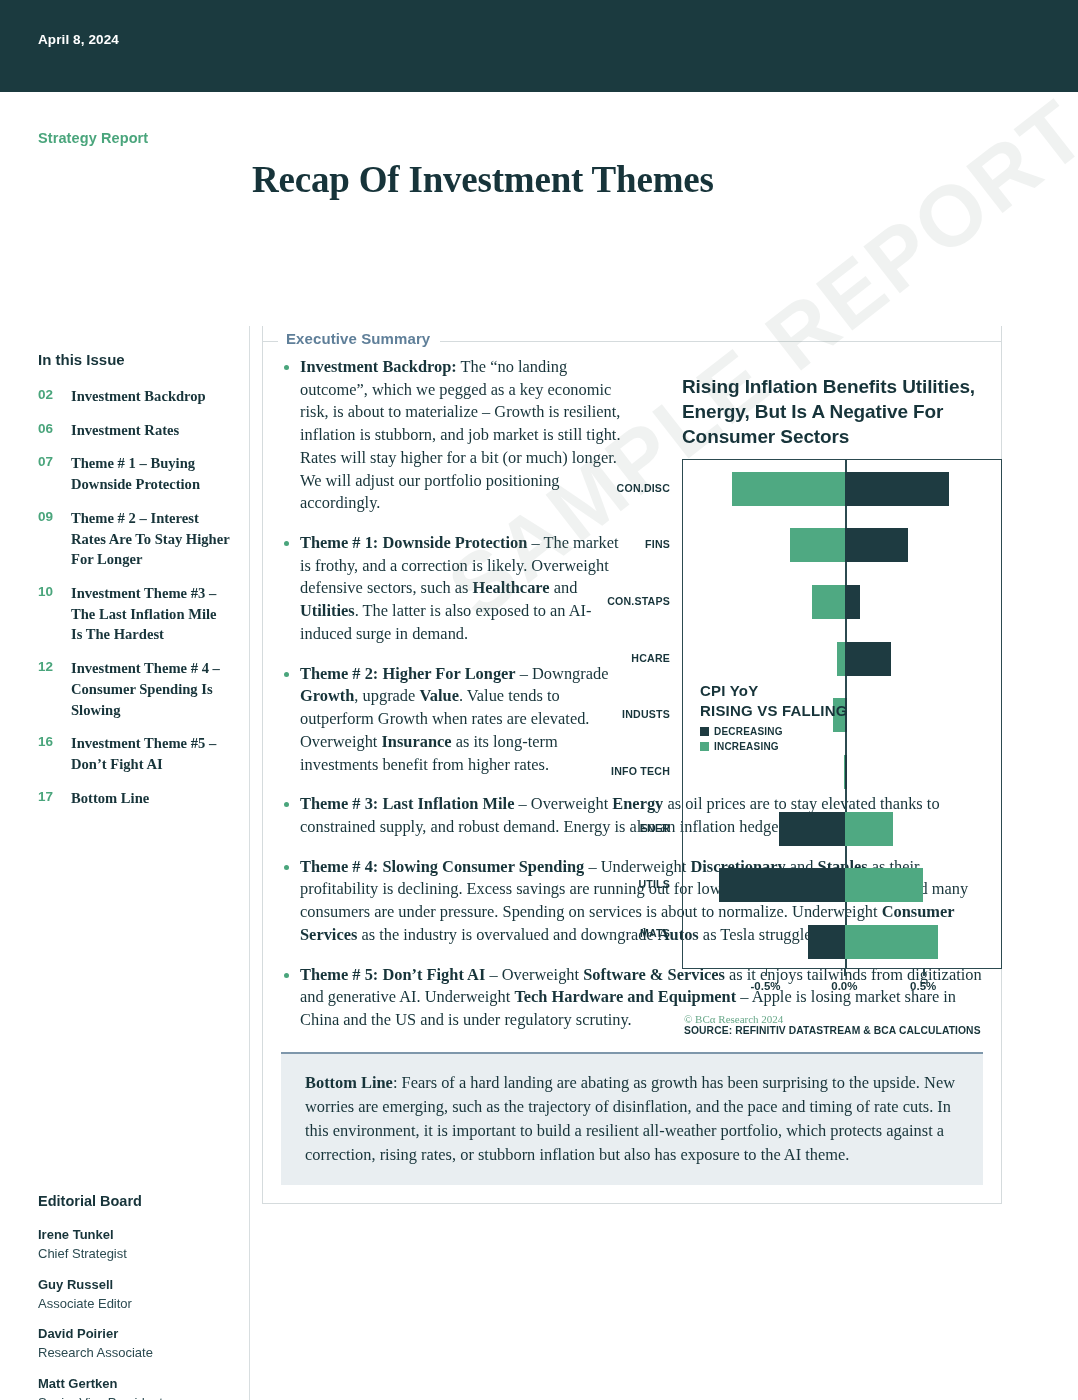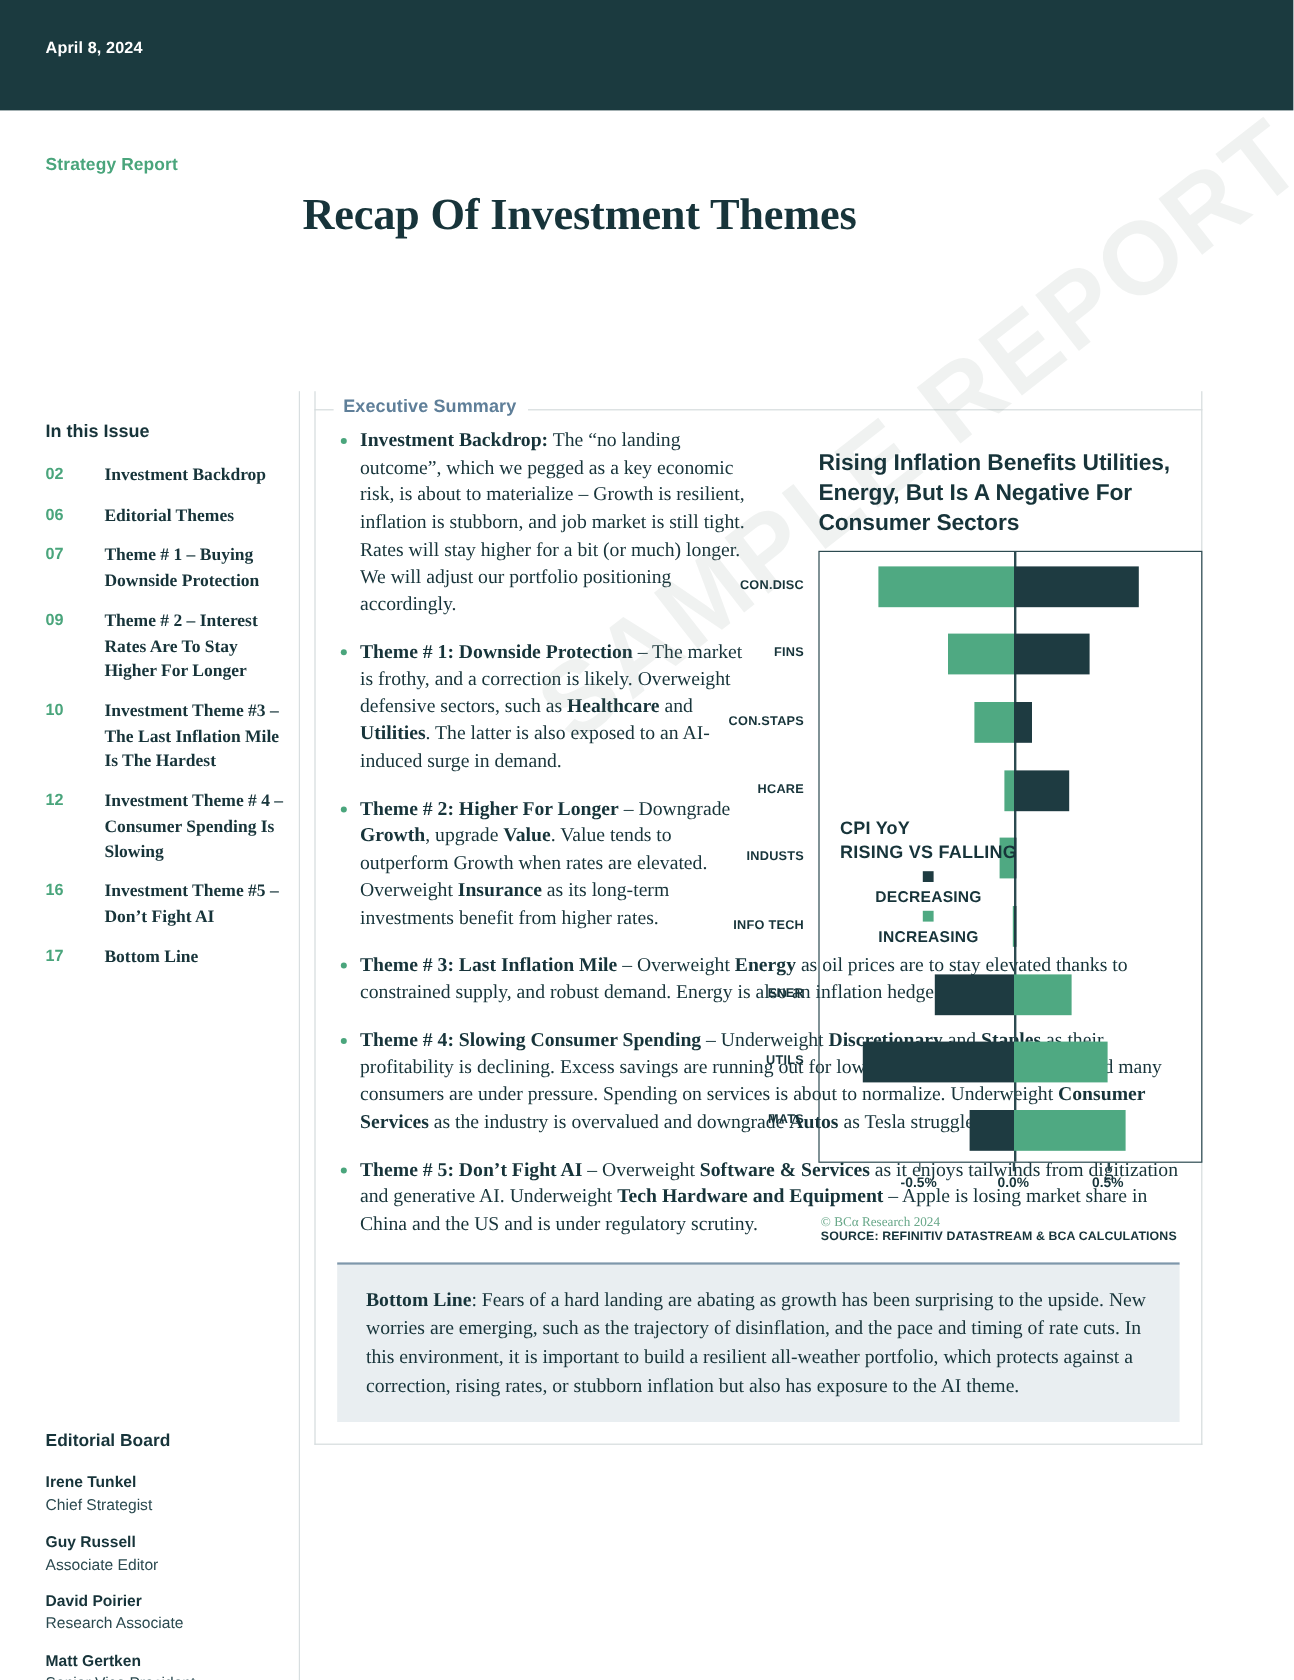--- a/index.html
+++ b/index.html
@@ -73,21 +73,21 @@
   
   .sidebar { position: absolute; left: 38px; top: 200px; width: 200px; margin-top: 21px; }
   .side-h {
     font-size: 15px;
     font-weight: 700;
     color: #17343a;
     margin-bottom: 18px;
   }
   .toc-row {
     display: flex;
-    gap: 28px;
+    gap: 12px;
     margin-bottom: 13px;
     align-items: flex-start;
   }
   .toc-num {
     color: #4aa57c;
     font-weight: 700;
     font-size: 13.5px;
     min-width: 21px;
     font-family: "Liberation Sans", sans-serif;
     padding-top: 1px;
@@ -245,22 +245,22 @@
   }
   .legend {
     position: absolute;
     left: 28px;
     top: 222px;
     z-index: 6;
   }
   .legend-t { font-size: 15px; font-weight: 700; color: #17343a; line-height: 1.35; letter-spacing:.2px;}
   .legend-item {
     display: flex; align-items: center; gap: 5px;
-    font-size: 13px; font-weight: 700; color: #17343a;
-    margin-top: 4px; letter-spacing: .2px; flex-direction: column;
+    font-size: 10px; font-weight: 700; color: #17343a;
+    margin-top: 4px; letter-spacing: .2px;
   }
   .sw { width: 9px; height: 9px; display: inline-block; }
   .sw.dec { background: #1e3b41; }
   .sw.inc { background: #4fa982; }
 
   .chart-credit {
     margin: 34px 0 0 12px;
     font-family: Liberation Serif, serif;
     font-size: 11px;
     color: #69a88a;
@@ -316,21 +316,21 @@
 
   <div class="sidebar">
     <div class="side-h">In this Issue</div>
     <div id="toc-list">
         <div class="toc-row">
           <div class="toc-num">02</div>
           <div class="toc-title">Investment Backdrop</div>
         </div>
         <div class="toc-row">
           <div class="toc-num">06</div>
-          <div class="toc-title">Editorial Themes</div>
+          <div class="toc-title">Investment Rates</div>
         </div>
         <div class="toc-row">
           <div class="toc-num">07</div>
           <div class="toc-title">Theme # 1 – Buying Downside Protection</div>
         </div>
         <div class="toc-row">
           <div class="toc-num">09</div>
           <div class="toc-title">Theme # 2 – Interest Rates Are To Stay Higher For Longer</div>
         </div>
         <div class="toc-row">

